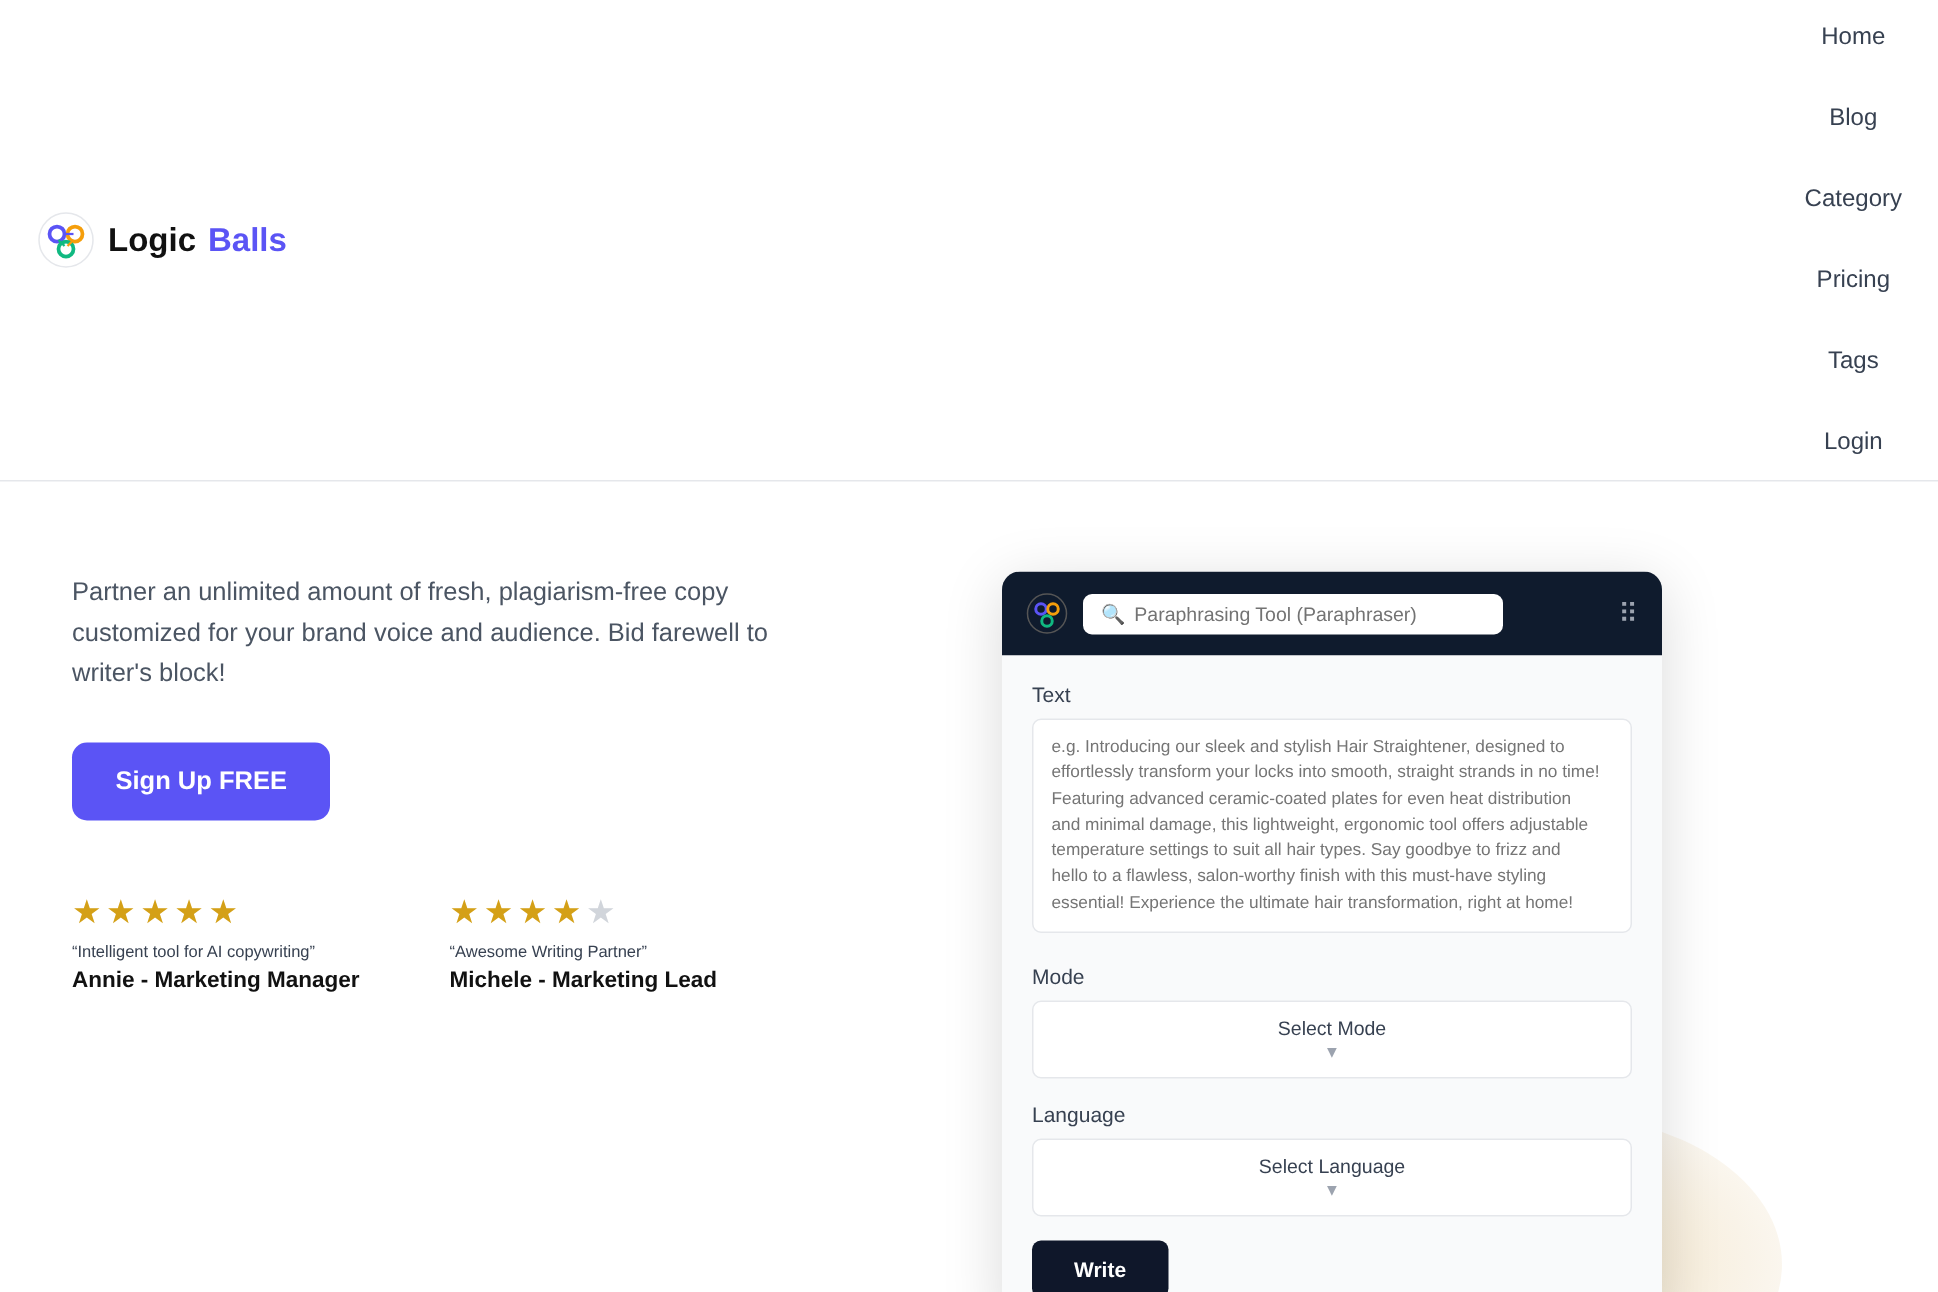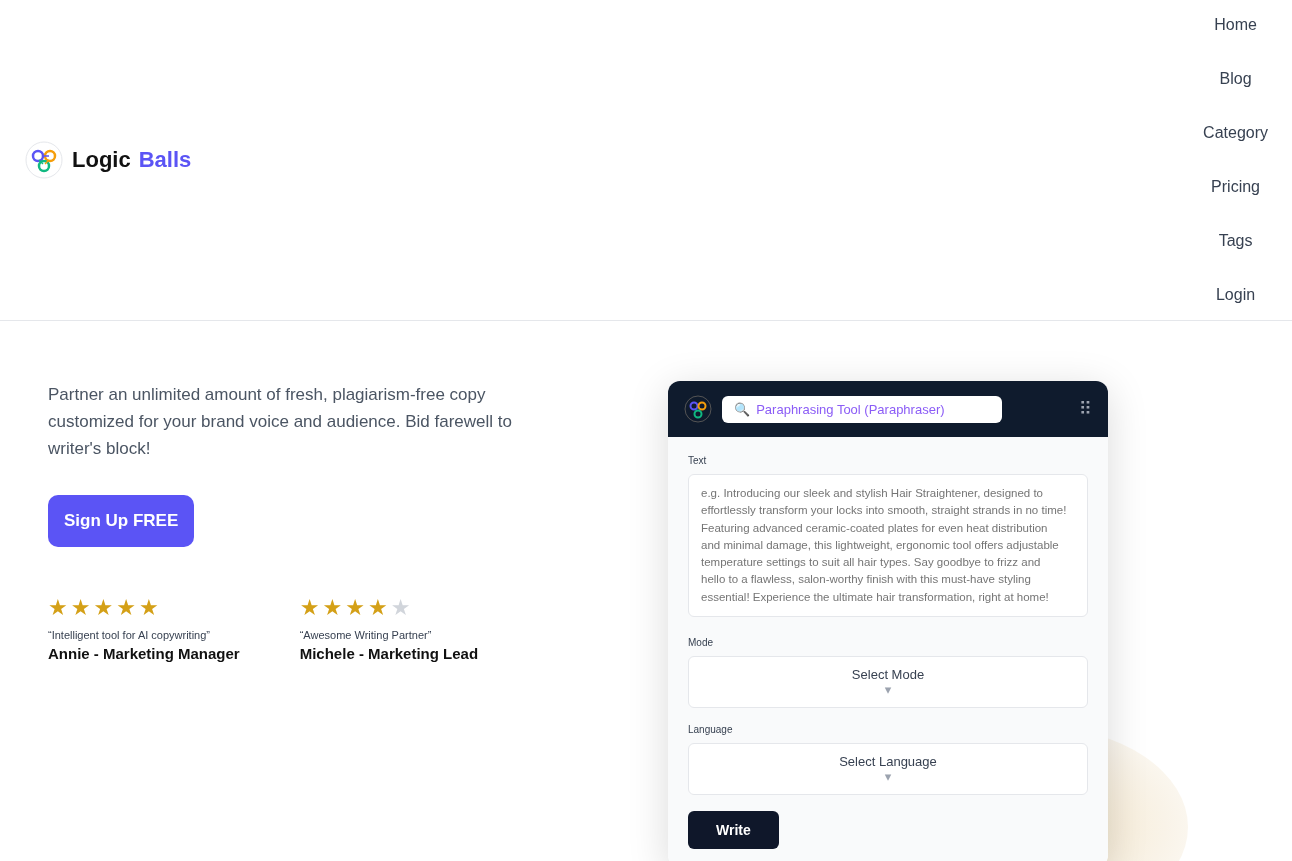--- a/index.html
+++ b/index.html
@@ -62,21 +62,21 @@
       font-size: 17px;
       color: #4b5563;
       line-height: 1.6;
       margin-bottom: 32px;
       max-width: 500px;
     }
     .btn-signup {
       background: #5b54f5;
       color: #fff;
       border: none;
-      padding: 16px 16px;
+      padding: 16px 29px;
       border-radius: 10px;
       font-size: 17px;
       font-weight: 600;
       cursor: pointer;
       margin-bottom: 40px;
     }
     .reviews {
       display: flex;
       gap: 60px;
       margin-top: 8px;
@@ -118,25 +118,25 @@
     .tool-search {
       display: flex;
       align-items: center;
       background: #fff;
       border-radius: 6px;
       padding: 6px 12px;
       gap: 6px;
       width: 280px;
     }
     .tool-search-icon { color: #9ca3af; font-size: 13px; }
-    .tool-search-text { font-size: 13px; color: #8b5cf6; }
+    .tool-search-text { font-size: 13px; color: #737373; }
     .tool-grid-icon { color: #9ca3af; font-size: 18px; }
     .tool-body { padding: 18px 20px; background: #f9fafb; }
     .field-label {
-      font-size: 10px;
+      font-size: 14px;
       color: #374151;
       margin-bottom: 8px;
       font-weight: 500;
     }
     .textarea-box {
       background: #fff;
       border: 1px solid #e5e7eb;
       border-radius: 6px;
       padding: 10px 12px;
       font-size: 12px;

